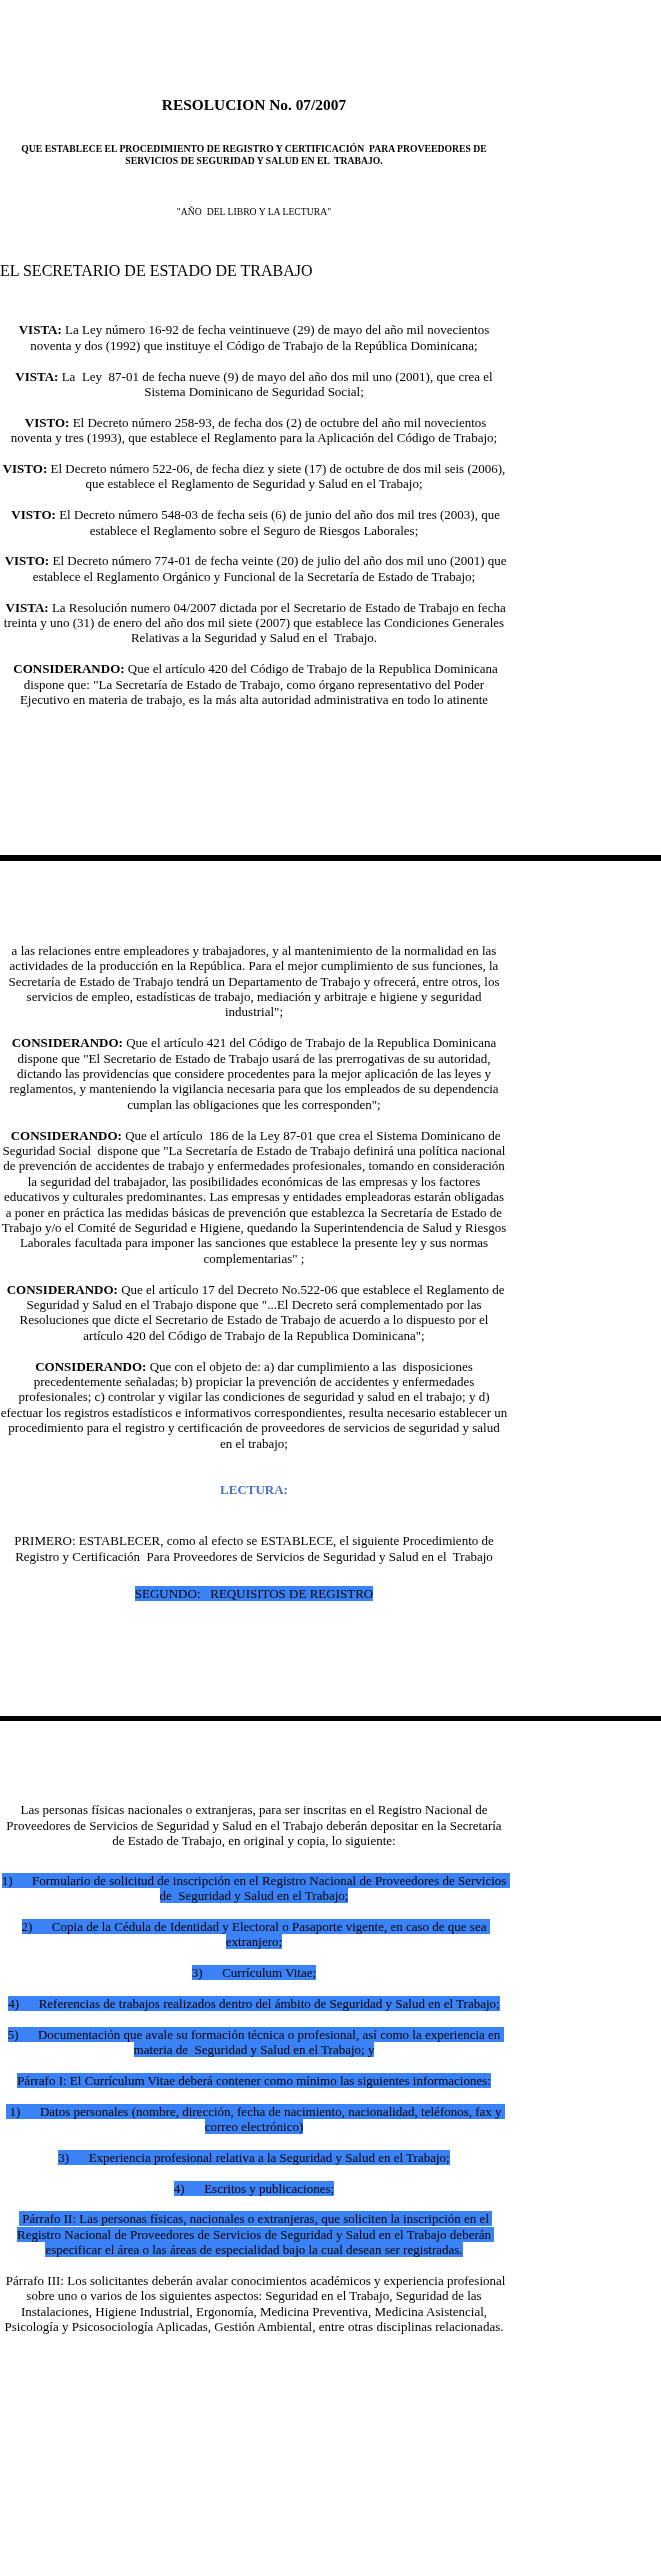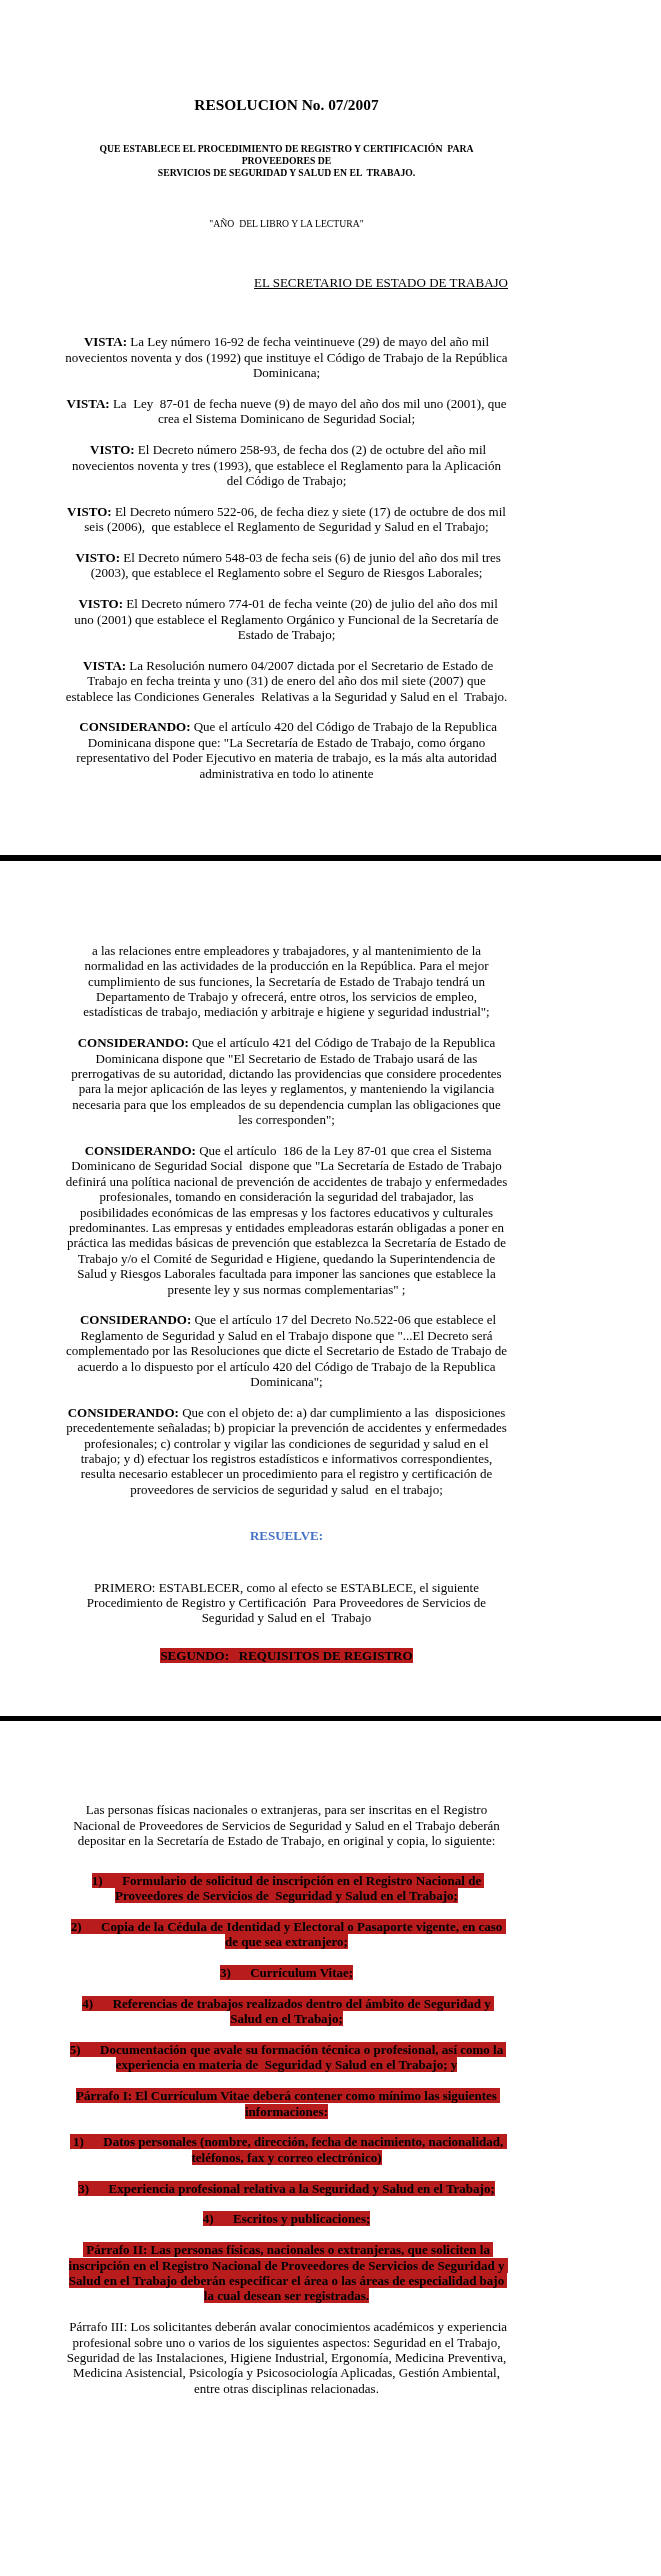--- a/index.html
+++ b/index.html
@@ -6,21 +6,20 @@
   body {
     width: 661px;
     font-family: "Liberation Serif", serif;
     color: #000000;
     -webkit-font-smoothing: antialiased;
   }
   .page {
     box-sizing: border-box;
     width: 574px;
     background: #ffffff;
-    padding-left: 65px;
     padding-right: 66px;
   }
   .page-1 { min-height: 855px; padding-top: 96px; }
   .page-2 { min-height: 855px; padding-top: 82px; }
   .page-3 { min-height: 854px; padding-top: 81px; }
   .sep {
     width: 661px;
     height: 5.7px;
     background: #000000;
   }
@@ -48,39 +47,38 @@
     white-space: pre-wrap;
   }
   .motto {
     text-align: center;
     font-size: 9.7px;
     line-height: 12px;
     margin: 0 0 45px 0;
     white-space: pre-wrap;
   }
   .issuer {
-    text-align: right;
-    font-size: 13px;
+    text-align: left;
+    font-size: 16px;
     line-height: 15.4px;
-    text-decoration: underline;
     margin: 0 0 44px 0;
     white-space: pre-wrap;
   }
   .resolve {
     text-align: center;
     font-weight: bold;
     font-size: 13px;
     line-height: 15.4px;
     color: #4472C4;
     margin: 31px 0 36px 0;
     white-space: pre-wrap;
   }
   .primero { margin-bottom: 22px; }
   .lead { font-weight: bold; }
-  .hl { background: #b91c1c; font-weight: bold; }
+  .hl { background: #3b82f6; }
   .intro-gap { margin-bottom: 24px; }
 </style>
 </head>
 <body>
 
 <div class="page page-1">
   <div class="doc-title">RESOLUCION No. 07/2007</div>
   <div class="doc-subtitle">QUE ESTABLECE EL PROCEDIMIENTO DE REGISTRO Y CERTIFICACIÓN  PARA PROVEEDORES DE
 SERVICIOS DE SEGURIDAD Y SALUD EN EL  TRABAJO.</div>
   <div class="motto">"AÑO  DEL LIBRO Y LA LECTURA"</div>
@@ -99,21 +97,21 @@
 <div class="sep"></div>
 
 <div class="page page-2">
   <p class="para">a las relaciones entre empleadores y trabajadores, y al mantenimiento de la normalidad en las actividades de la producción en la República. Para el mejor cumplimiento de sus funciones, la Secretaría de Estado de Trabajo tendrá un Departamento de Trabajo y ofrecerá, entre otros, los servicios de empleo, estadísticas de trabajo, mediación y arbitraje e higiene y seguridad industrial";</p>
 
   <p class="para"><span class="lead">CONSIDERANDO:</span><span> Que el artículo 421 del Código de Trabajo de la Republica Dominicana dispone que "El Secretario de Estado de Trabajo usará de las prerrogativas de su autoridad, dictando las providencias que considere procedentes para la mejor aplicación de las leyes y reglamentos, y manteniendo la vigilancia necesaria para que los empleados de su dependencia cumplan las obligaciones que les corresponden";</span></p>
   <p class="para"><span class="lead"> CONSIDERANDO:</span><span> Que el artículo  186 de la Ley 87-01 que crea el Sistema Dominicano de Seguridad Social  dispone que "La Secretaría de Estado de Trabajo definirá una política nacional de prevención de accidentes de trabajo y enfermedades profesionales, tomando en consideración la seguridad del trabajador, las posibilidades económicas de las empresas y los factores educativos y culturales predominantes. Las empresas y entidades empleadoras estarán obligadas a poner en práctica las medidas básicas de prevención que establezca la Secretaría de Estado de Trabajo y/o el Comité de Seguridad e Higiene, quedando la Superintendencia de Salud y Riesgos Laborales facultada para imponer las sanciones que establece la presente ley y sus normas complementarias" ;</span></p>
   <p class="para"><span class="lead"> CONSIDERANDO:</span><span> Que el artículo 17 del Decreto No.522-06 que establece el Reglamento de Seguridad y Salud en el Trabajo dispone que "...El Decreto será complementado por las Resoluciones que dicte el Secretario de Estado de Trabajo de acuerdo a lo dispuesto por el artículo 420 del Código de Trabajo de la Republica Dominicana";</span></p>
   <p class="para"><span class="lead">CONSIDERANDO:</span><span> Que con el objeto de: a) dar cumplimiento a las  disposiciones precedentemente señaladas; b) propiciar la prevención de accidentes y enfermedades profesionales; c) controlar y vigilar las condiciones de seguridad y salud en el trabajo; y d) efectuar los registros estadísticos e informativos correspondientes, resulta necesario establecer un procedimiento para el registro y certificación de proveedores de servicios de seguridad y salud  en el trabajo;</span></p>
 
-  <div class="resolve">RESUELVE:</div>
+  <div class="resolve">LECTURA:</div>
 
   <p class="para primero">PRIMERO: ESTABLECER, como al efecto se ESTABLECE, el siguiente Procedimiento de Registro y Certificación  Para Proveedores de Servicios de Seguridad y Salud en el  Trabajo</p>
   <p class="para"><span class="hl">SEGUNDO:   REQUISITOS DE REGISTRO</span></p>
 </div>
 
 <div class="sep"></div>
 
 <div class="page page-3">
   <p class="para intro-gap">Las personas físicas nacionales o extranjeras, para ser inscritas en el Registro Nacional de Proveedores de Servicios de Seguridad y Salud en el Trabajo deberán depositar en la Secretaría de Estado de Trabajo, en original y copia, lo siguiente:</p>
 

